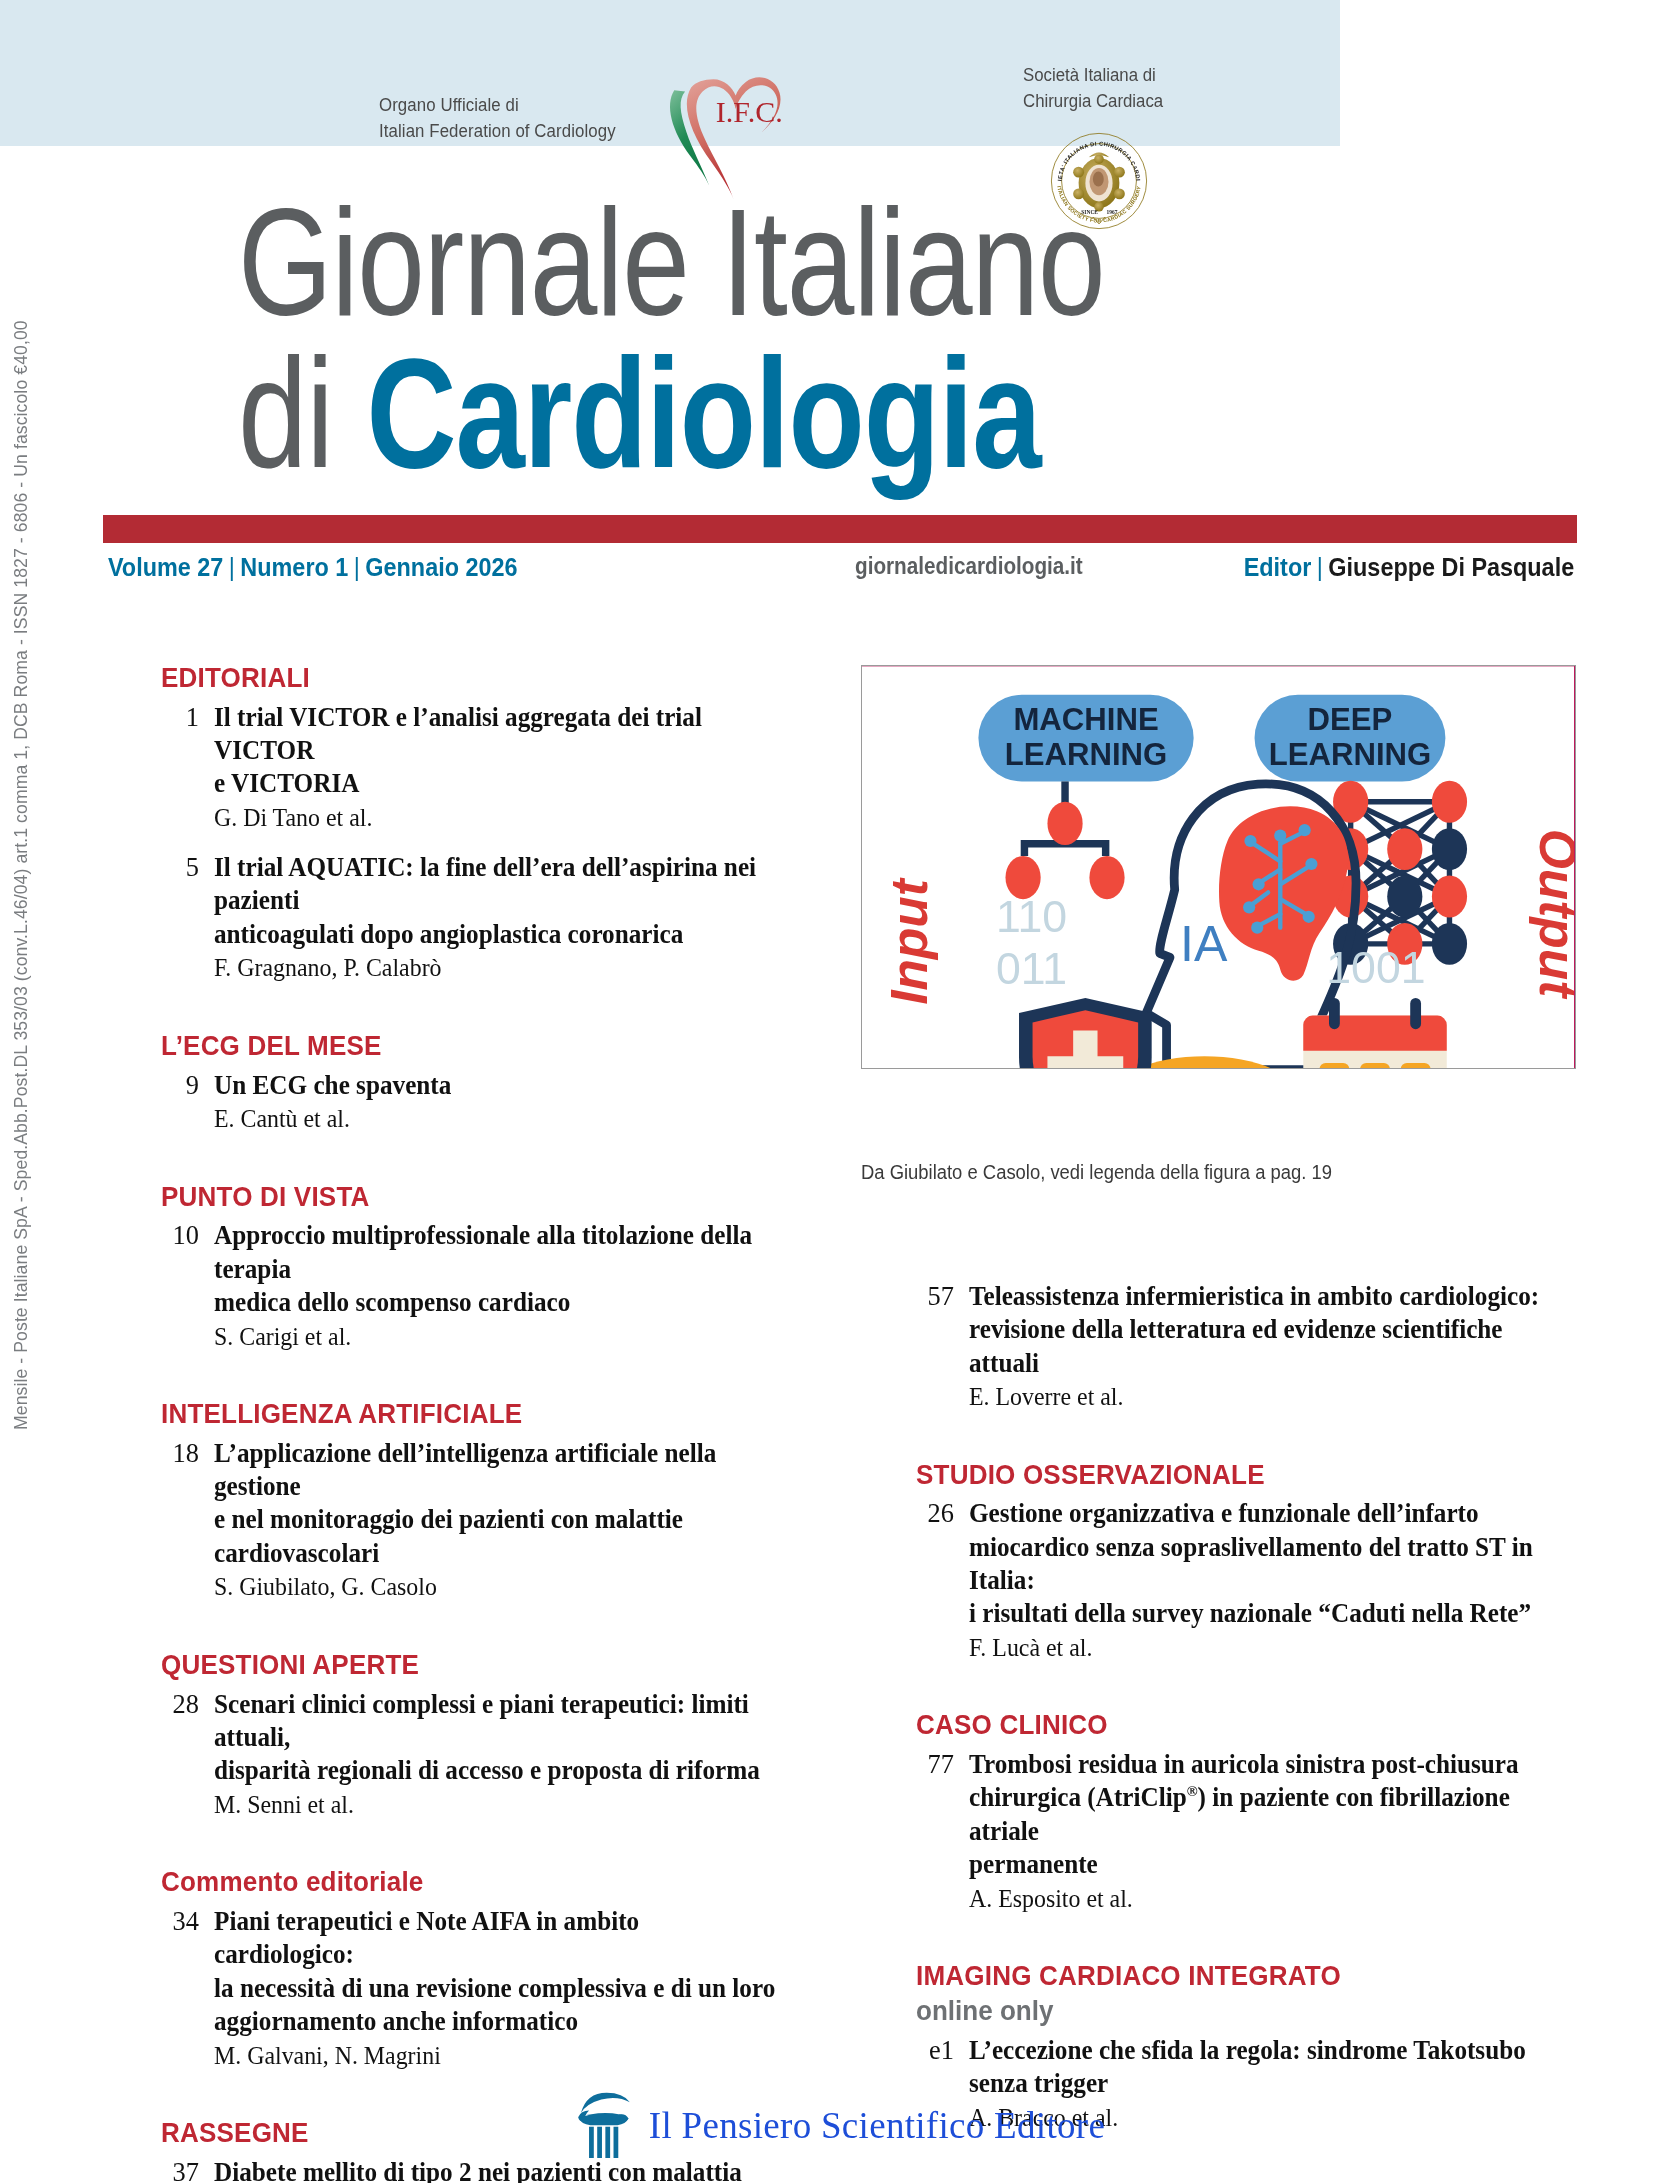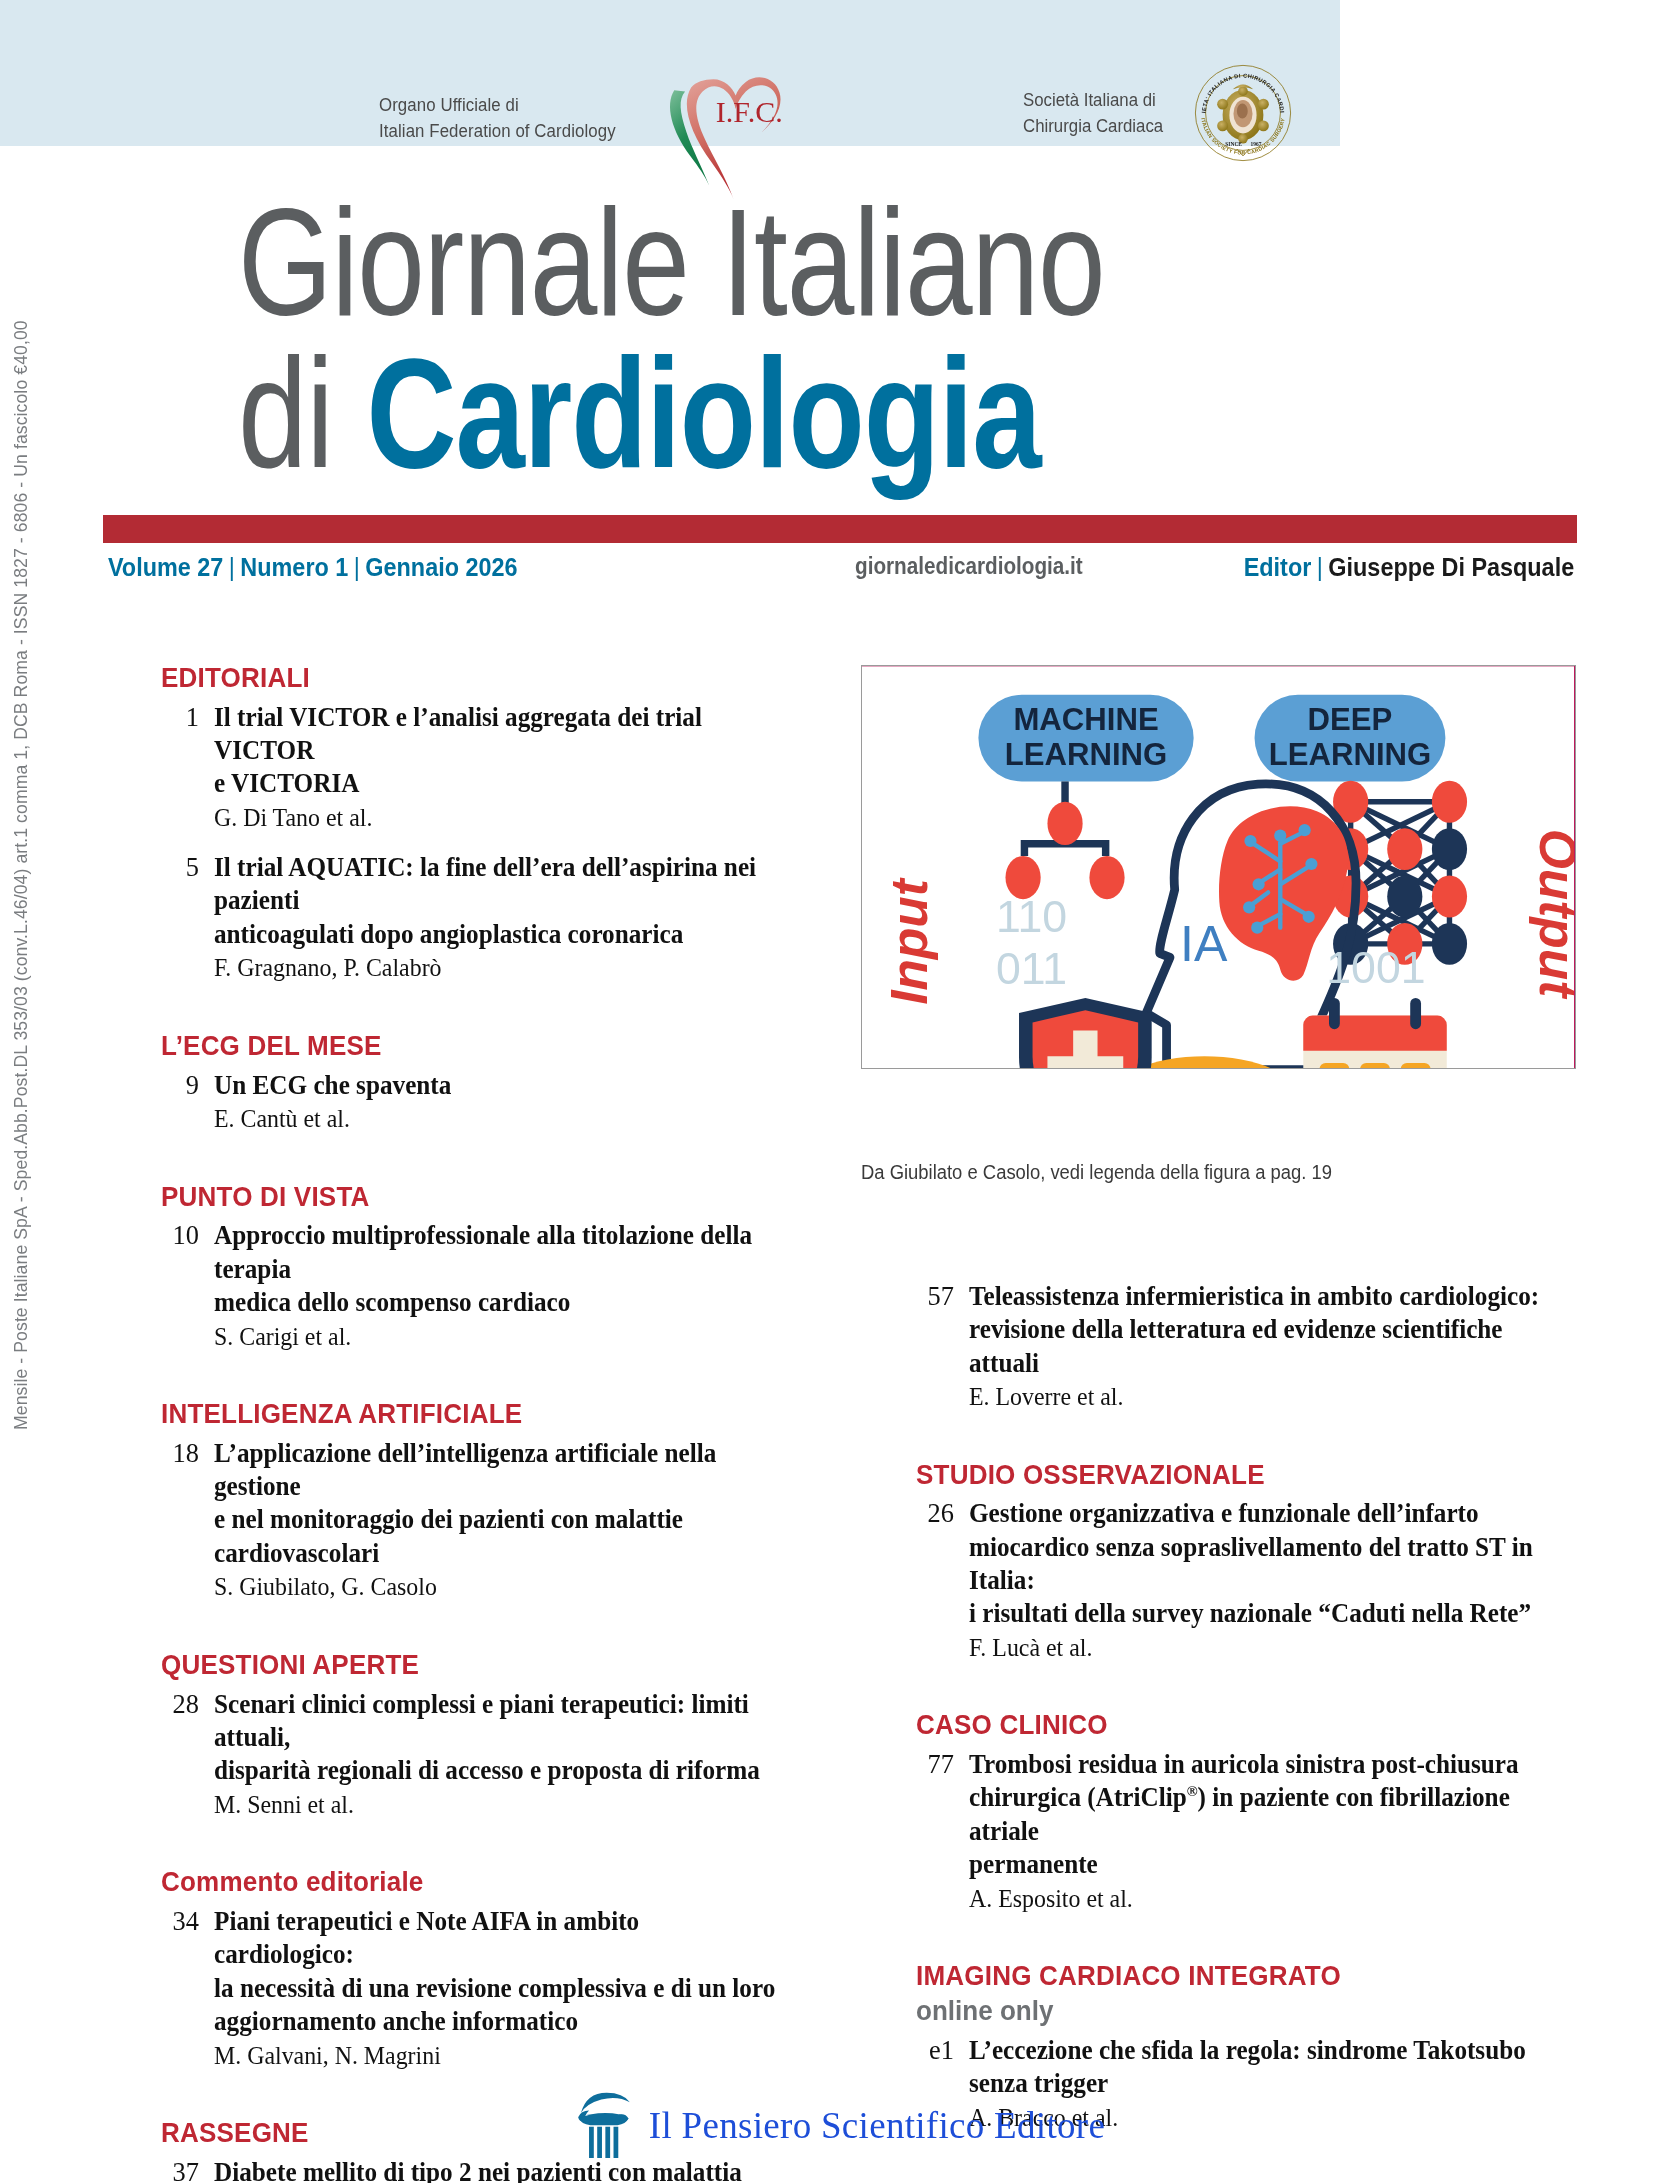--- a/index.html
+++ b/index.html
@@ -28,21 +28,21 @@
   .ifc-mark { position:relative; width:135px; height:115px; }
   .ifc-mark svg { position:absolute; left:0; top:-23px; }
   .ifc-letters {
     position:absolute; left:62px; top:35px;
     font-family:"Liberation Serif", serif; font-size:30px; color:#b0252c;
     letter-spacing:0px;
   }
 
   .sicch-block {
     position:absolute; left:1023px; top:62px;
-    display:flex; align-items:center; gap:16.3px;
+    display:flex; align-items:center; gap:16.3px;flex-direction:column;
   }
   .sicch-text {
     font-size:18.3px; line-height:1.42; color:#4a4a4a;
     transform: scaleX(0.92); transform-origin:left center;
   }
   .sicch-seal { position:relative; width:102px; height:102px; }
 
   
   .masthead { position:absolute; left:0; top:146px; width:1679px; height:379px;margin-top:20px; }
   .mast-l1 {

